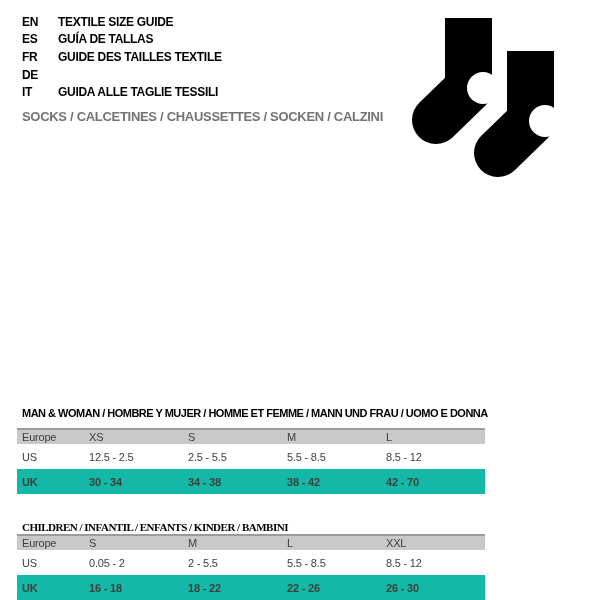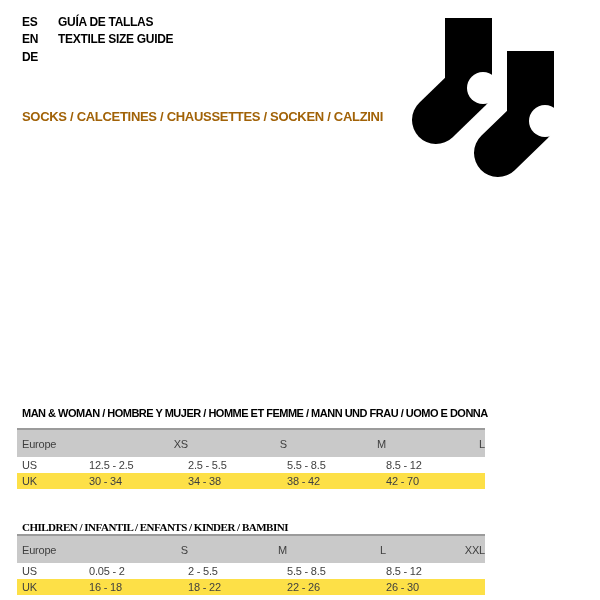--- a/index.html
+++ b/index.html
@@ -17,21 +17,21 @@
   .lang-row { display: flex; height: 17.6px; align-items: center; }
   .lang-code, .lang-label {
     font-weight: bold; font-size: 12px; letter-spacing: -0.3px;
     color: #000000; white-space: nowrap;
   }
   .lang-code { width: 36px; flex: 0 0 36px; }
 
   .category-line {
     position: absolute; left: 22px; top: 109px;
     font-weight: bold; font-size: 13px; letter-spacing: -0.3px;
-    color: #a16207; white-space: nowrap;
+    color: #737373; white-space: nowrap;
   }
 
   
   .socks-art { position: absolute; left: 405px; top: 12px; }
 
   
   .section-title {
     position: absolute; left: 22px;
     font-weight: bold; font-size: 11px; letter-spacing: -0.5px;
     color: #000000; white-space: nowrap;
@@ -43,46 +43,54 @@
     position: absolute; left: 17px; width: 468px;
     border-collapse: collapse; table-layout: fixed;
     font-size: 11px; letter-spacing: -0.2px; color: #3f3f3f;
   }
   #table-adults { top: 428px; }
   #table-children { top: 534px; }
 
   table.size-table thead tr {
     background: #c9c9c9;
     border-top: 2px solid #9b9b9b;
-    height: 28px;
+    height: 15px;
   }
   table.size-table th {
-    font-weight: normal; text-align: right; vertical-align: middle;
+    font-weight: normal; text-align: left; vertical-align: middle;
   }
-  table.size-table tbody tr { height: 16px; }
-  table.size-table tbody tr.alt { background: #fde047; }
+  table.size-table tbody tr { height: 25px; }
+  table.size-table tbody tr.alt { background: #14b8a6; font-weight: bold; }
   table.size-table td { text-align: left; vertical-align: middle; }
   table.size-table th.col-region, table.size-table td.row-label {
     text-align: left; padding-left: 5px;
   }
 </style>
 </head>
 <body>
 
 <div class="lang-block">
   <div class="lang-row">
+    <span class="lang-code">EN</span>
+    <span class="lang-label">TEXTILE SIZE GUIDE</span>
+  </div>
+  <div class="lang-row">
     <span class="lang-code">ES</span>
     <span class="lang-label">GUÍA DE TALLAS</span>
   </div>
   <div class="lang-row">
-    <span class="lang-code">EN</span>
-    <span class="lang-label">TEXTILE SIZE GUIDE</span>
+    <span class="lang-code">FR</span>
+    <span class="lang-label">GUIDE DES TAILLES TEXTILE</span>
   </div>
   <div class="lang-row">
     <span class="lang-code">DE</span>
+  </div>
+  <div class="lang-row">
+    <span class="lang-code">IT</span>
+    <span class="lang-label">GUIDA ALLE TAGLIE TESSILI</span>
   </div>
 </div>
 
 <div class="category-line">SOCKS / CALCETINES / CHAUSSETTES / SOCKEN / CALZINI</div>
 
 <div class="socks-art">
   <svg width="165" height="170" viewBox="0 0 165 170" xmlns="http://www.w3.org/2000/svg">
     <g>
       <rect x="40" y="6" width="47" height="74" fill="#000000"></rect>
       <line x1="64" y1="76" x2="31" y2="108" stroke="#000000" stroke-width="48" stroke-linecap="round"></line>

